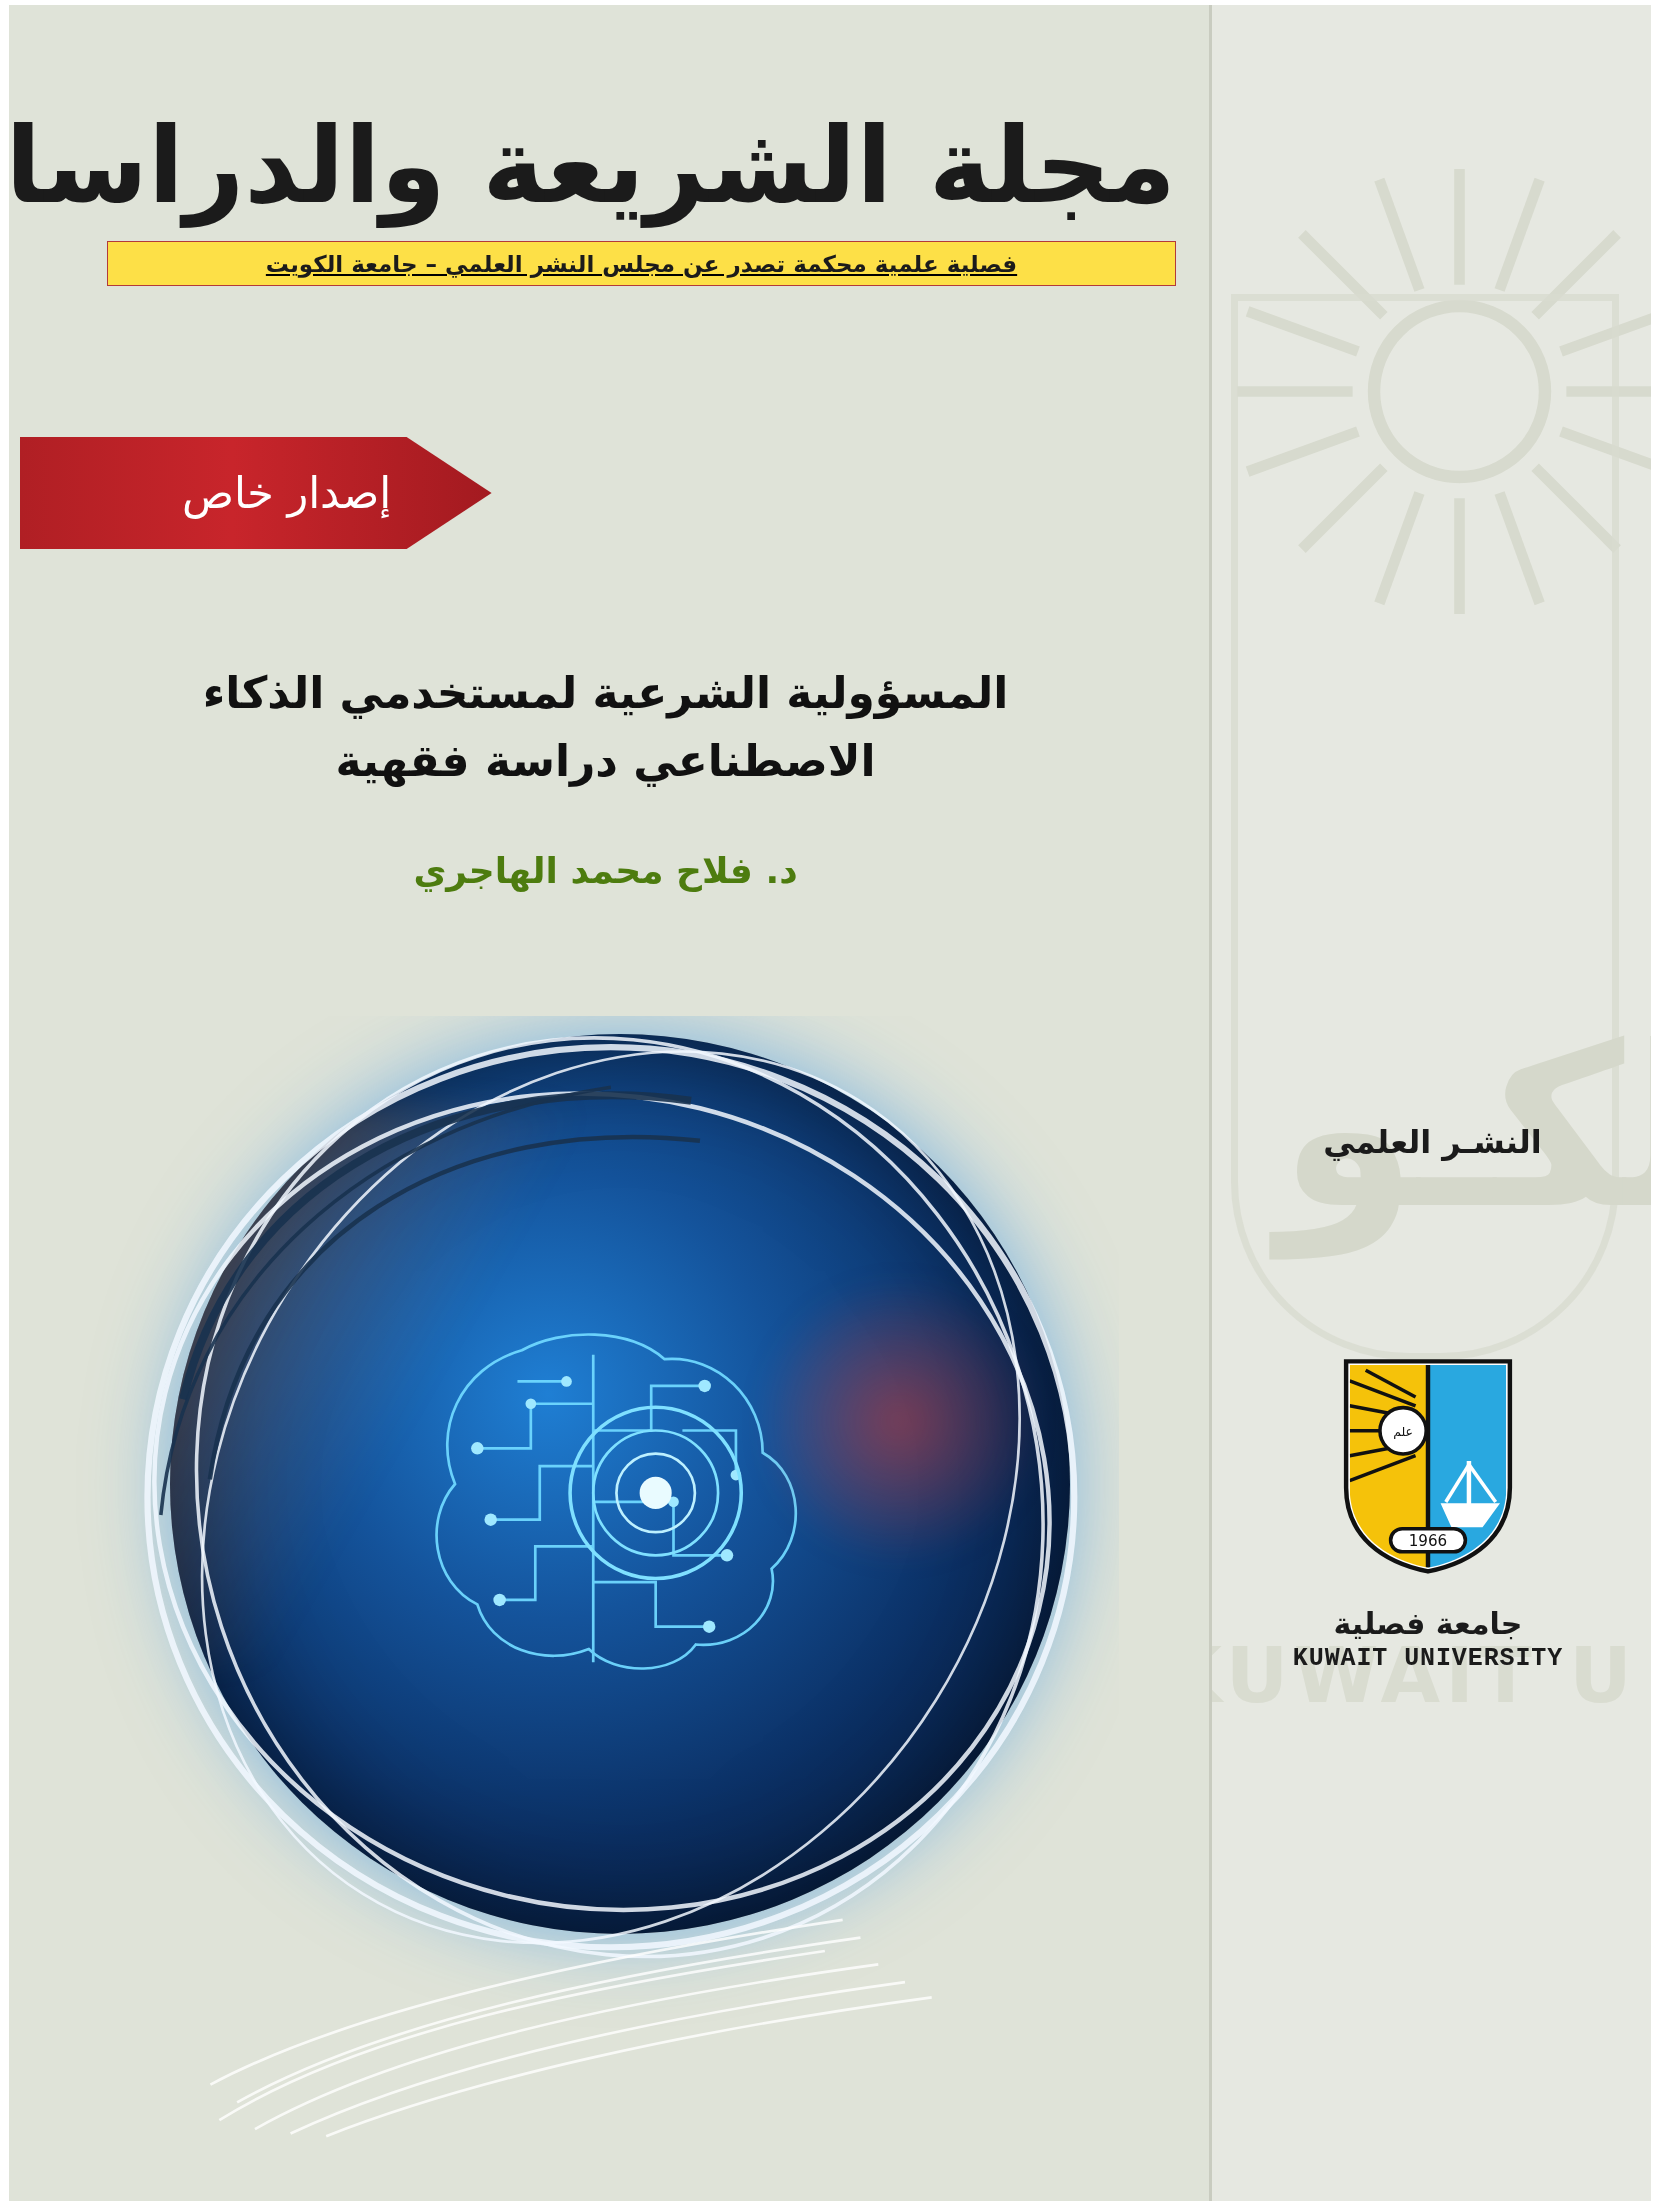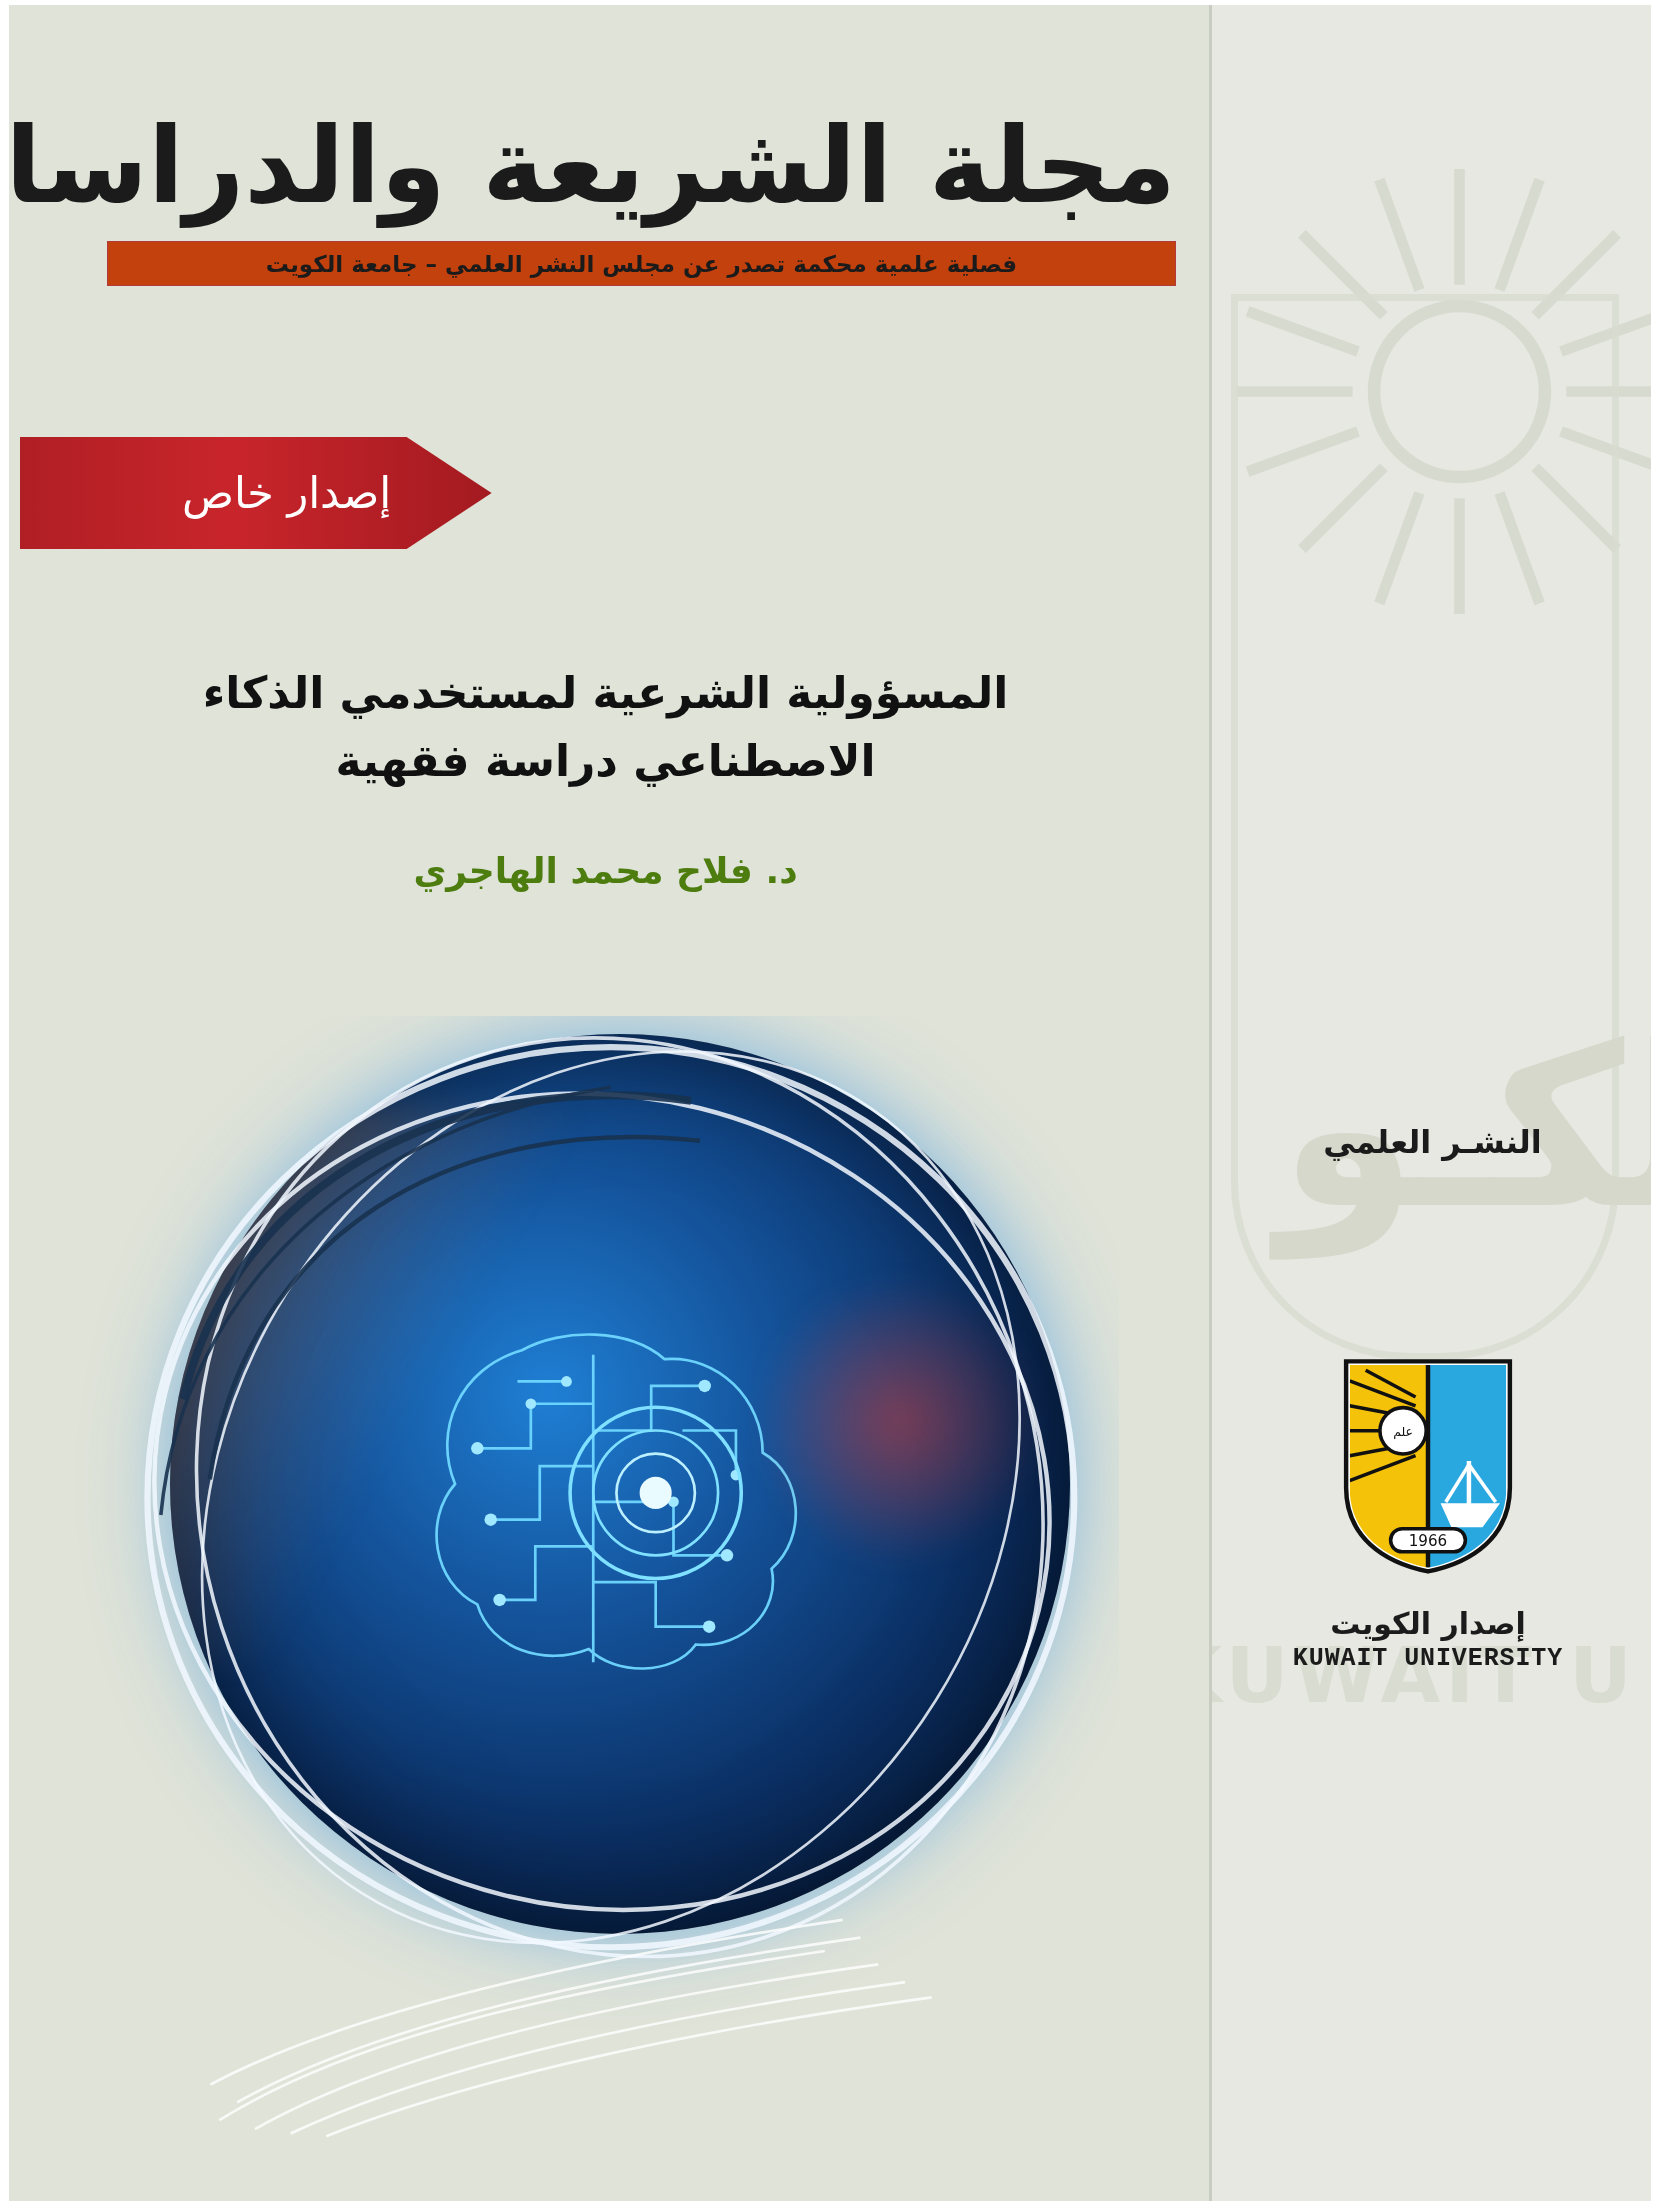--- a/index.html
+++ b/index.html
@@ -114,25 +114,26 @@
     font-size: 105px;
     font-weight: 700;
     color: #1b1b1b;
     line-height: 1.18;
     letter-spacing: -1.8px;
     white-space: nowrap;
   }
   .masthead-rule {
     margin-top: 12.5px;
     border: 1.8px solid #b33a3a;
-    background: #c2410c;
+    background: #fde047;
     height: 43px;
     display: flex;
     align-items: center;
     justify-content: center;
+    text-decoration: underline;
   }
   .masthead-sub {
     font-size: 23px;
     color: #1b1b1b;
     font-weight: 600;
     white-space: nowrap;
   }
 
   
   .ribbon {
@@ -451,21 +452,21 @@
           <path d="M146 124 L176 166" stroke-width="4"></path>
           <path d="M146 124 L120 166" stroke-width="4"></path>
         </g>
       </g>
       <rect x="58" y="196" width="84" height="26" rx="13" fill="#ffffff" stroke="#111111" stroke-width="4"></rect>
       <text x="100" y="215" font-size="17" text-anchor="middle" fill="#111111" font-family="DejaVu Sans, sans-serif">1966</text>
     </svg>
   </div>
 
   <div class="emblem-name">
-    <div>إصدار الكويت</div>
+    <div>جامعة فصلية</div>
     <div class="en">KUWAIT UNIVERSITY</div>
   </div>
 
 
   <div class="edge-frame"></div>
   <div class="edge-frame-right"></div>
 </div>
 
 
 </body></html>

